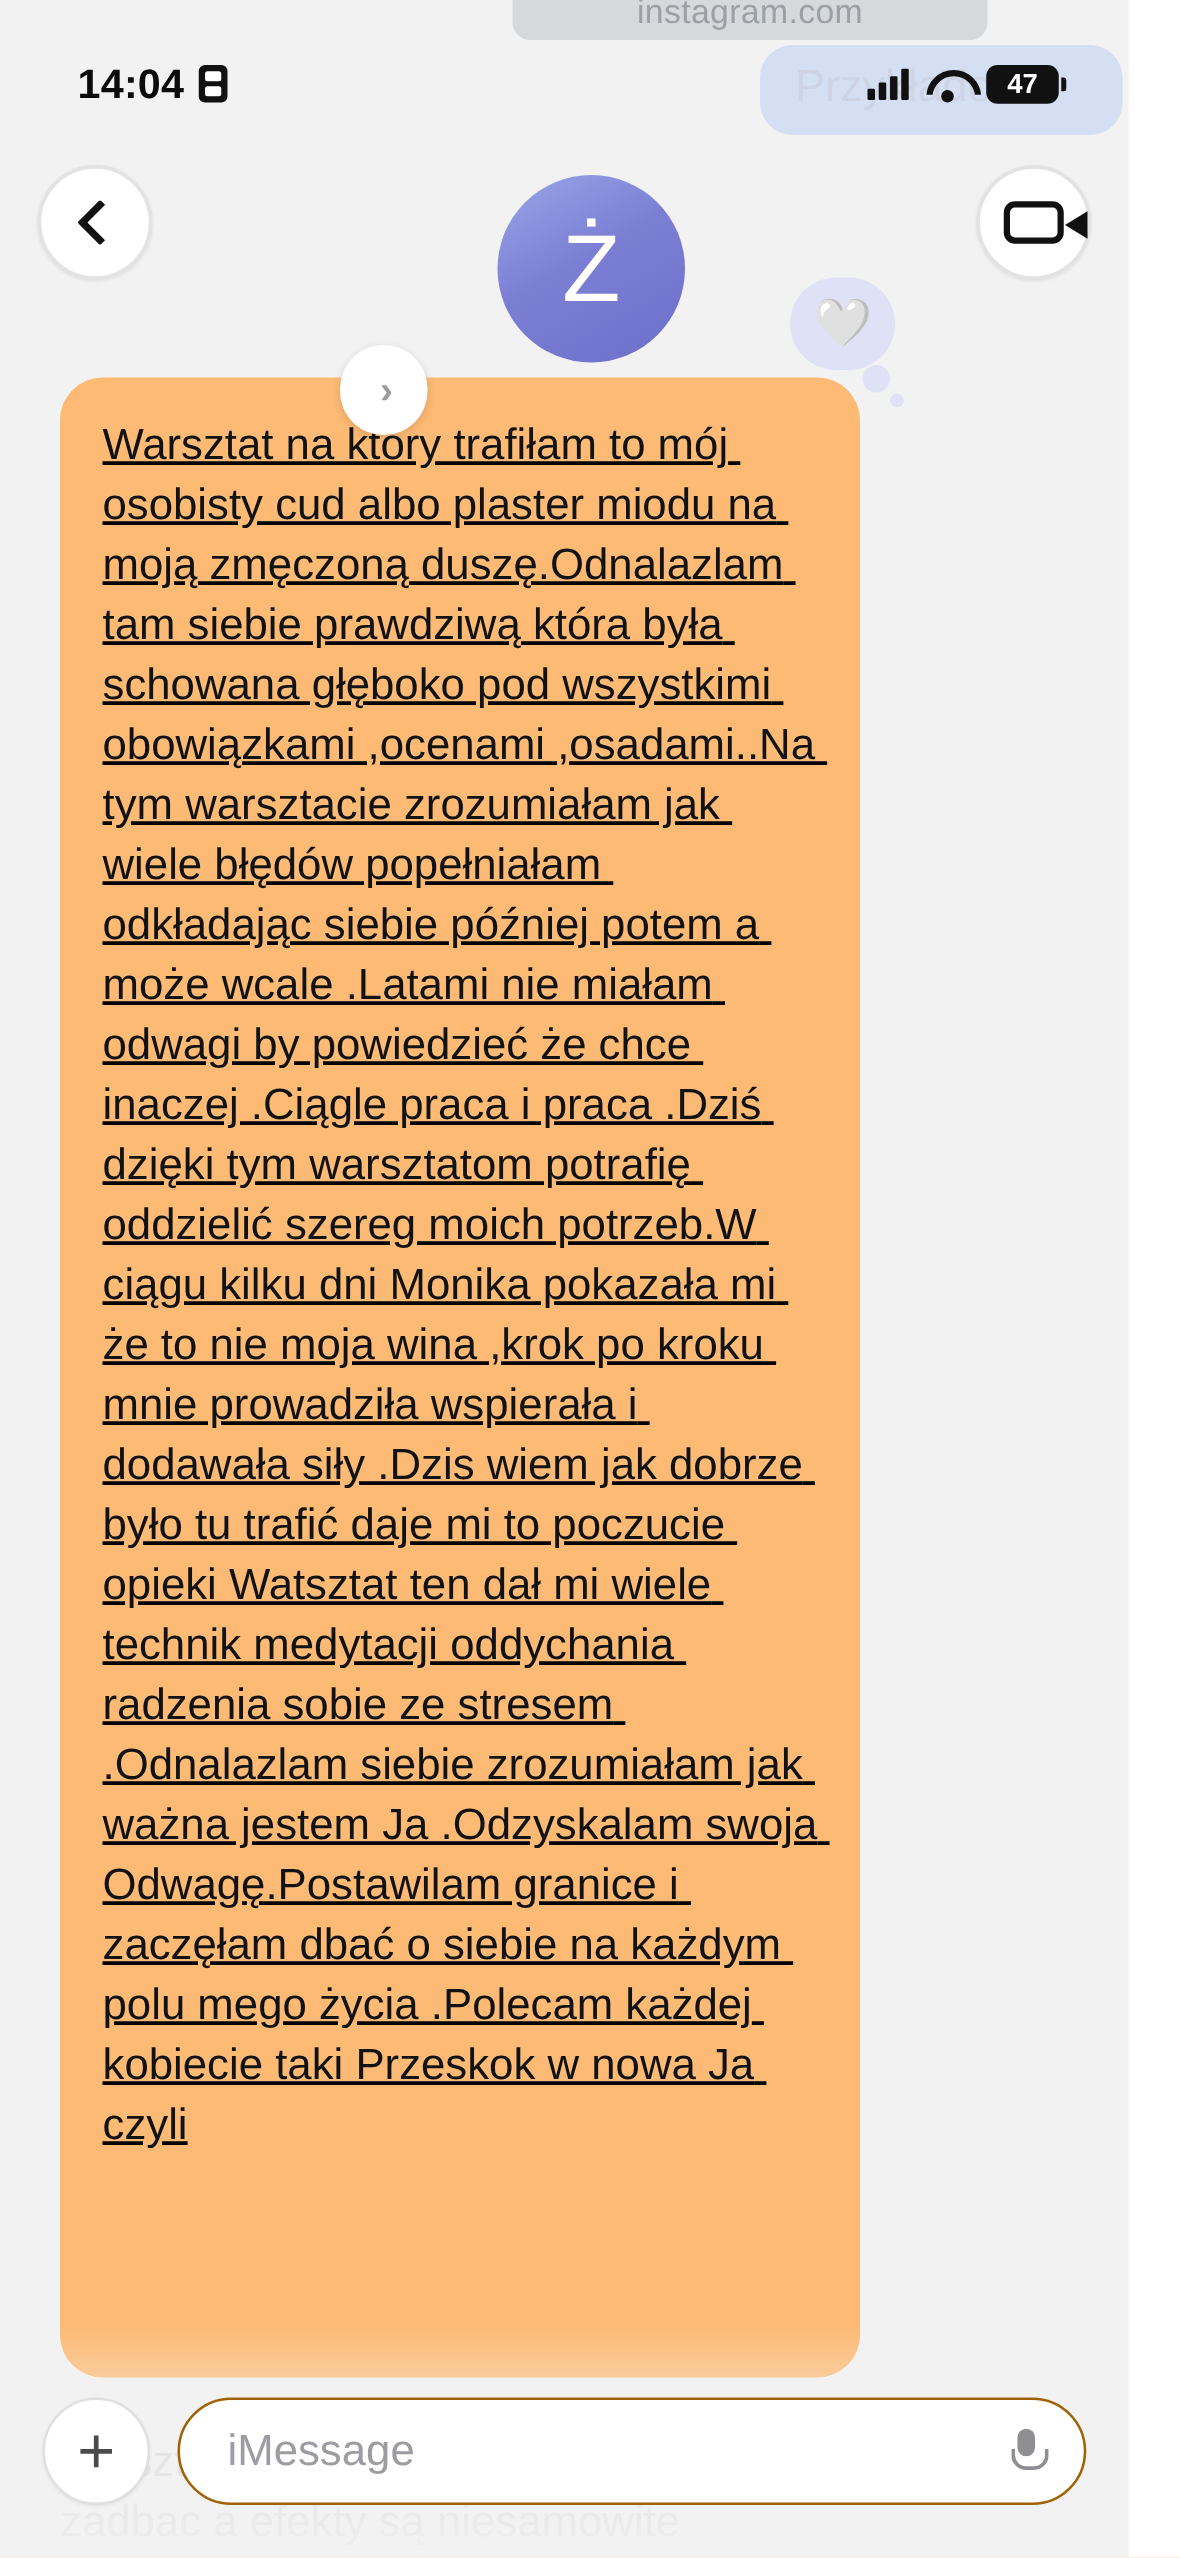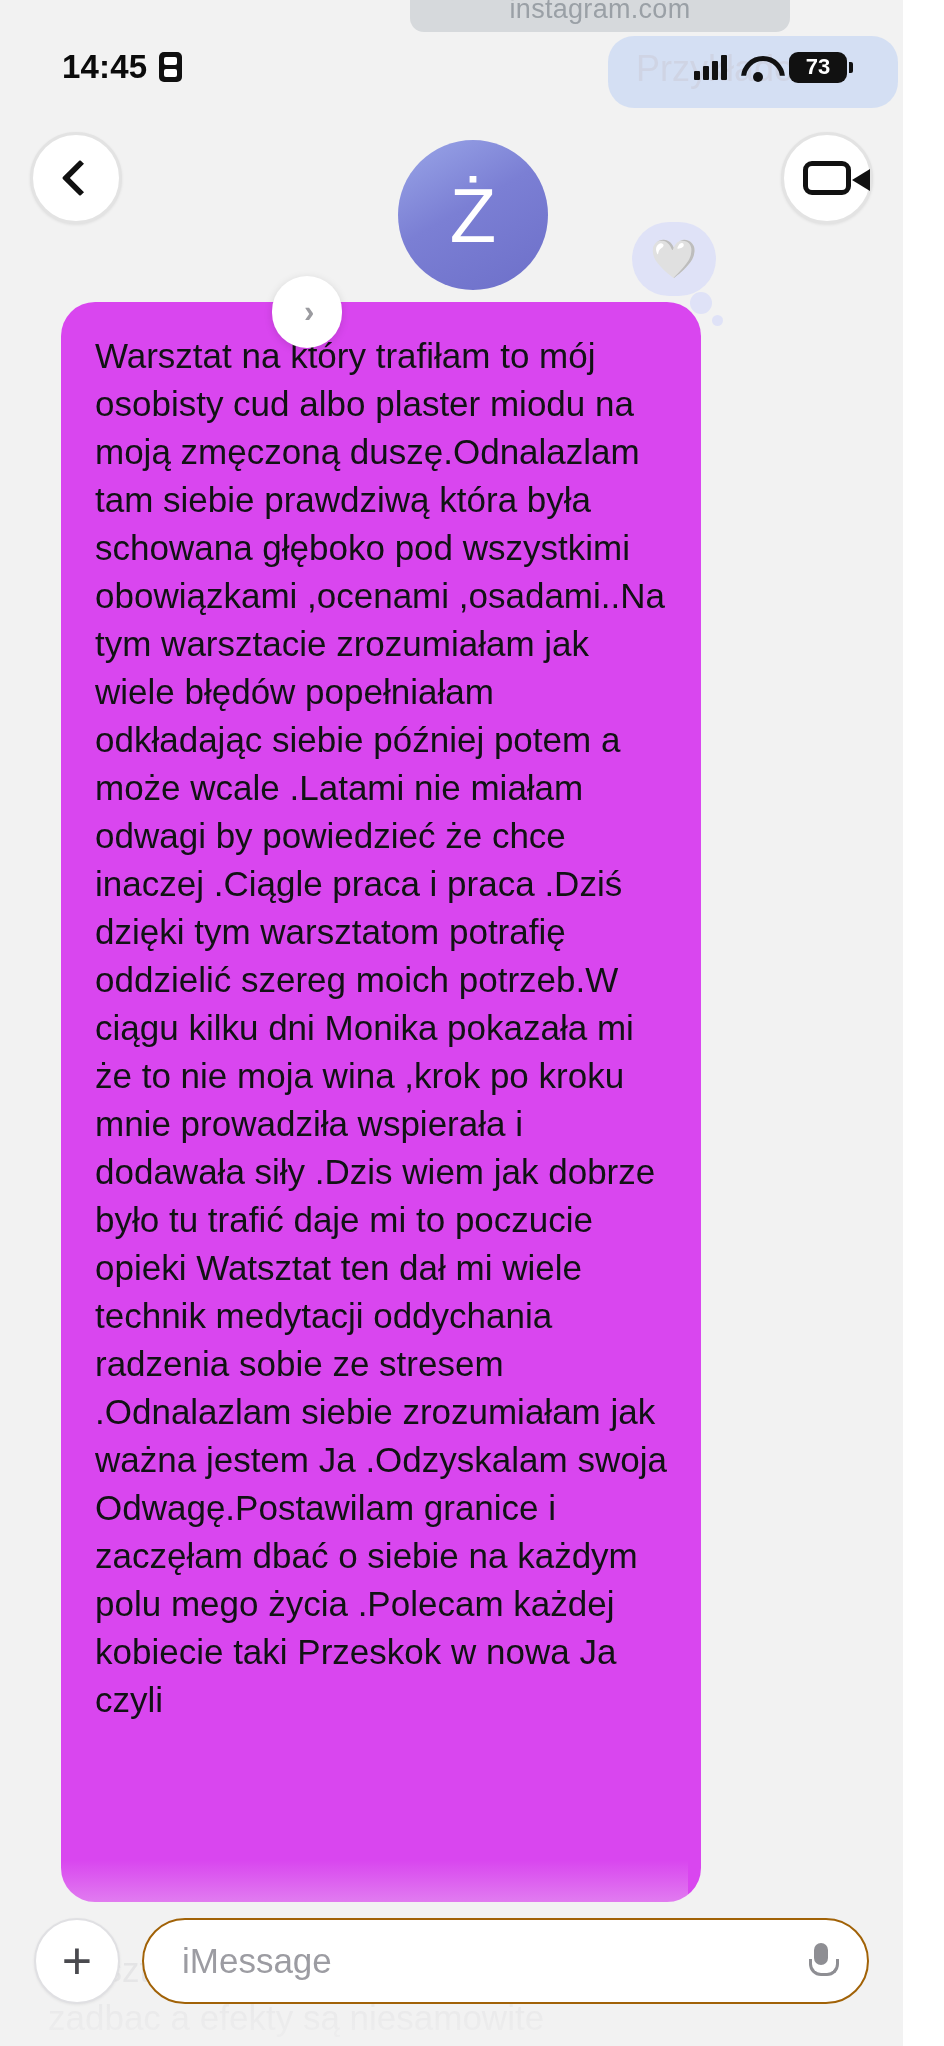--- a/index.html
+++ b/index.html
@@ -245,27 +245,28 @@
   }
   .name-pill .pchev {
     font-size: 31px;
     color: #9b9ba0;
     font-weight: 600;
   }
 
   
   .bubble {
     position: absolute;
-    left: 61px; top: 302px;
+    left: 48px; top: 302px;
     width: 640px;
     min-height: 1600px;
-    background: #d946ef;
+    background: #fdba74;
     border-radius: 34px;
     padding: 30px 34px 40px 34px;
     z-index: 12;
+    text-decoration: underline;
   }
   .bubble p {
     font-size: 35px;
     line-height: 48px;
     color: #111214;
     white-space: pre-wrap;
     word-wrap: break-word;
   }
   .bubble-fade {
     position: absolute;
@@ -354,32 +355,32 @@
 
 <div class="phone">
 
   <div class="bg-url-pill">instagram.com</div>
 
   <div class="ghost-pill"></div>
   <div class="ghost-word">Przykładowe</div>
 
   <div class="status-bar">
     <div class="status-left">
-      <span>14:45</span>
+      <span>14:04</span>
       <span class="rec-badge"></span>
     </div>
     <div class="status-right">
       <span class="sig-bars">
           <i></i>
           <i></i>
           <i></i>
           <i></i>
         </span>
       <span class="wifi"></span>
-      <span class="battery">73</span>
+      <span class="battery">47</span>
     </div>
   </div>
 
   <div class="nav-back">
     <span class="chev-left"></span>
   </div>
   <div class="nav-video">
     <span class="cam-body"></span>
   </div>
 

